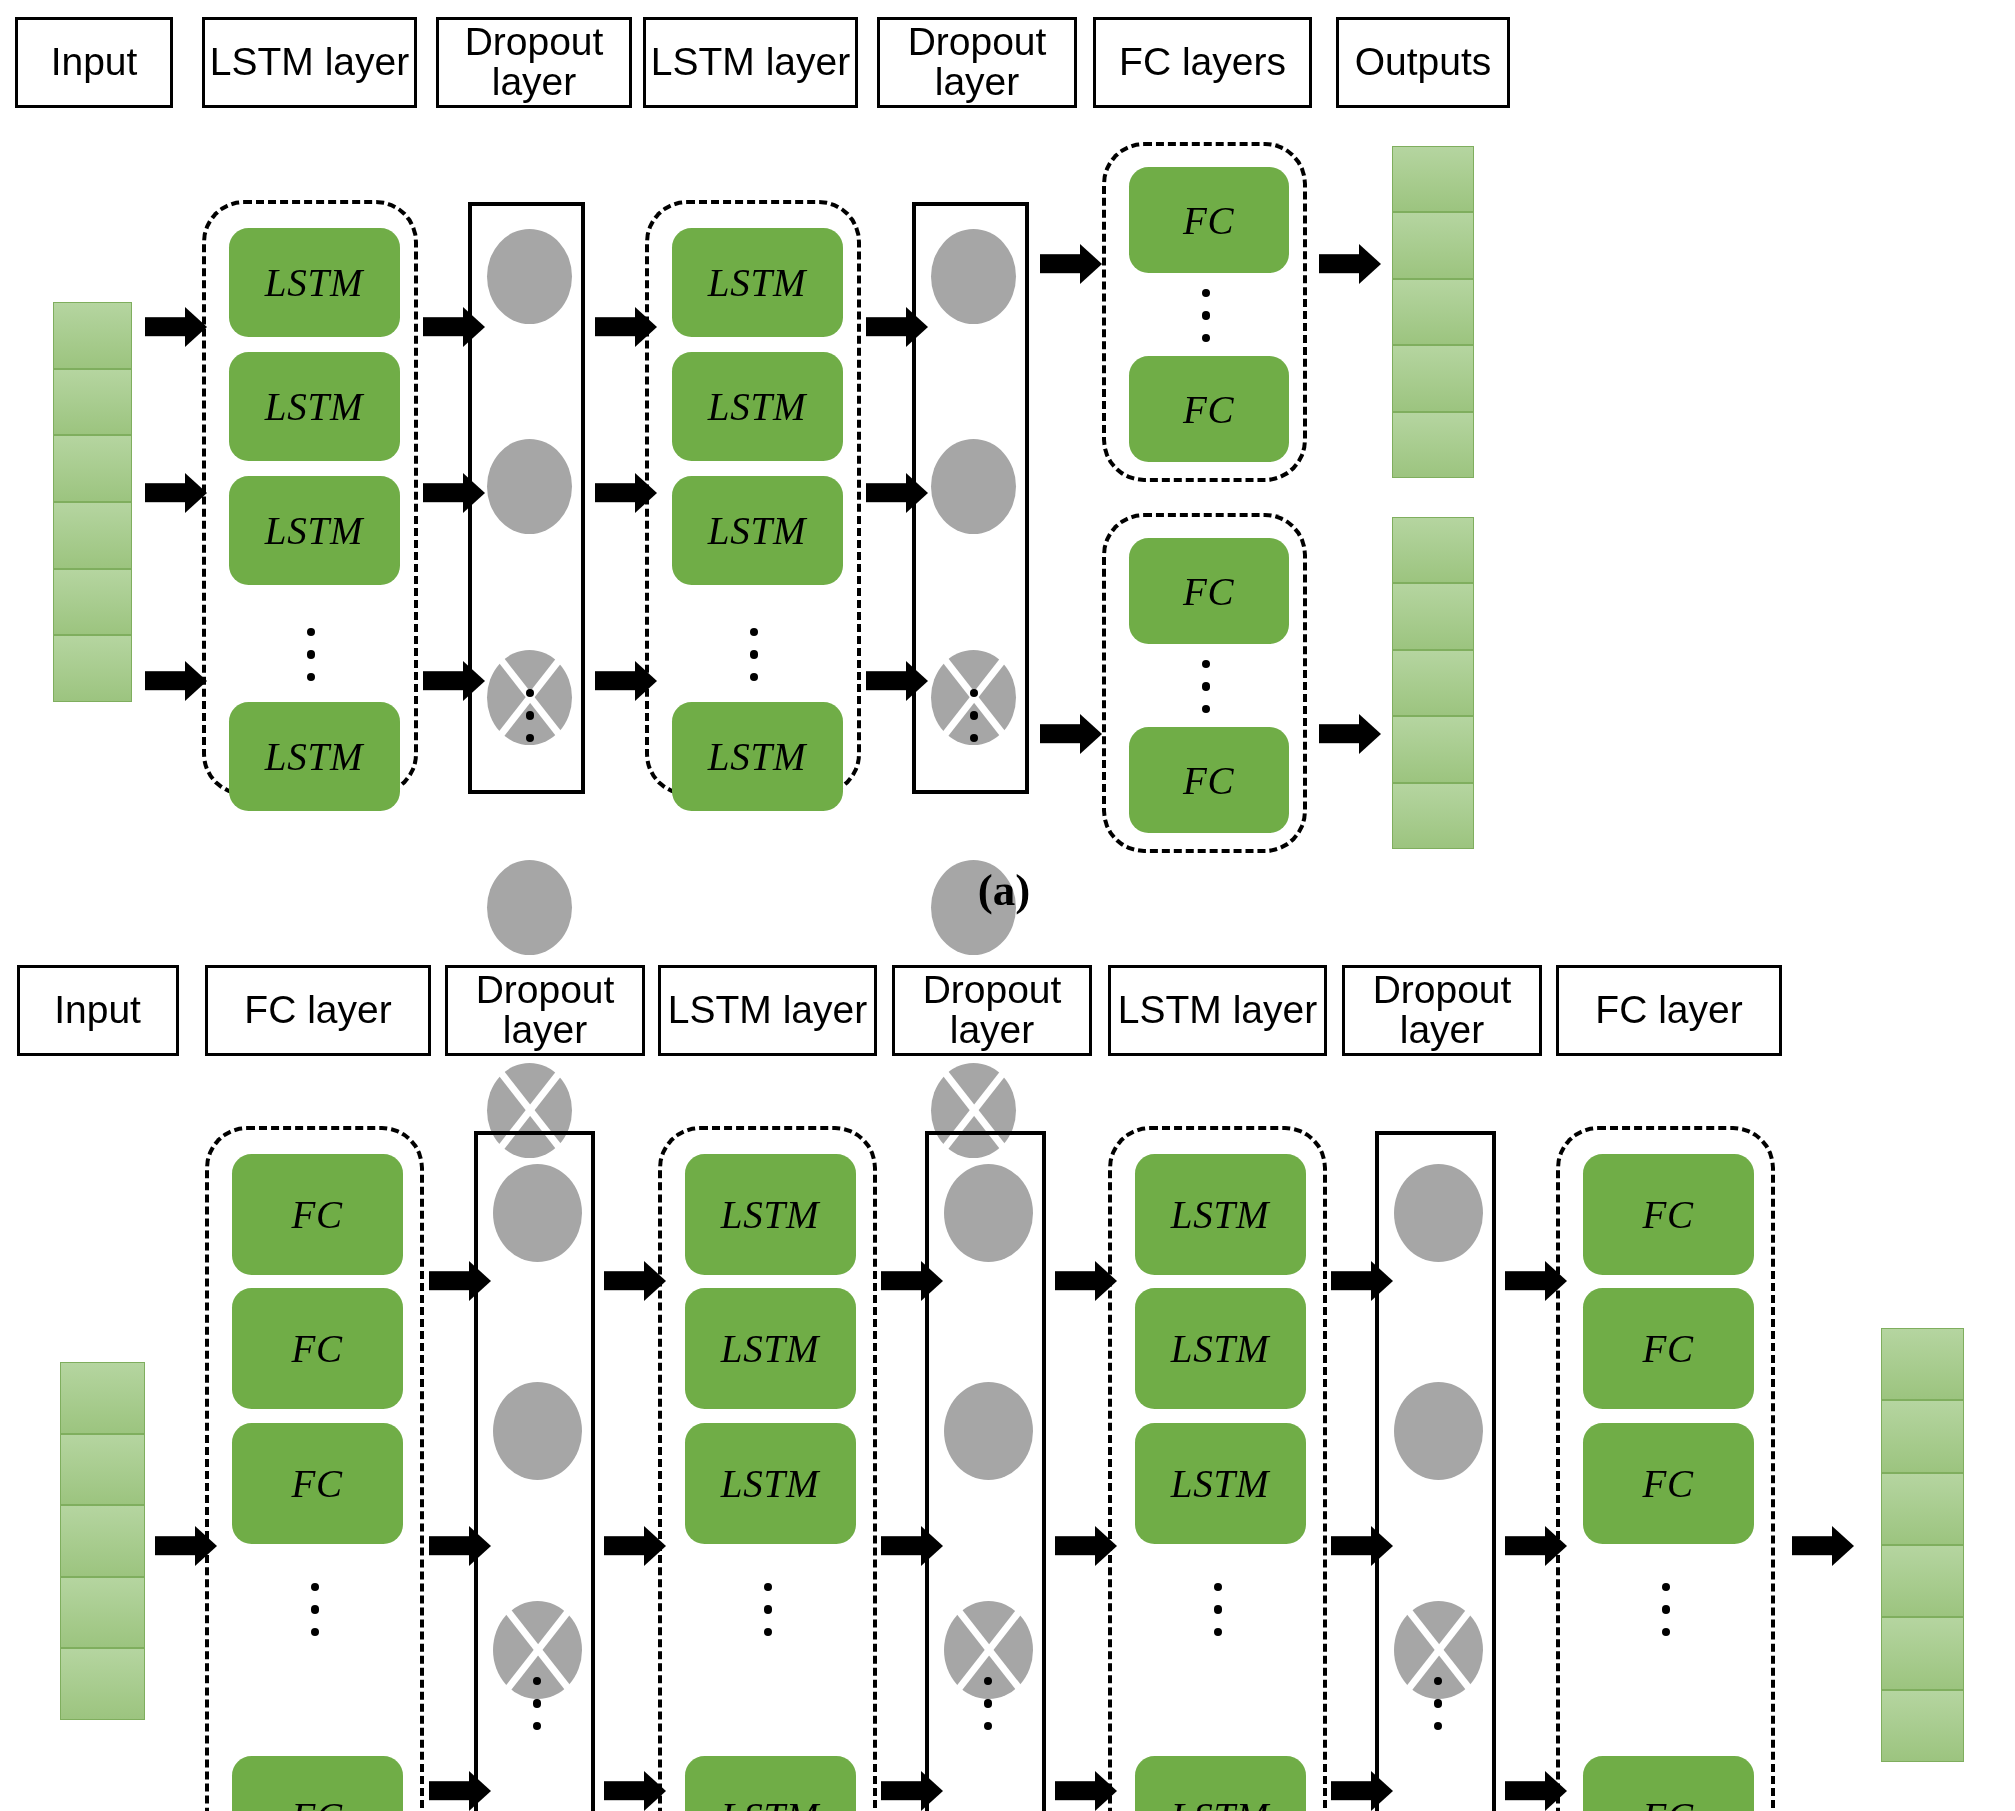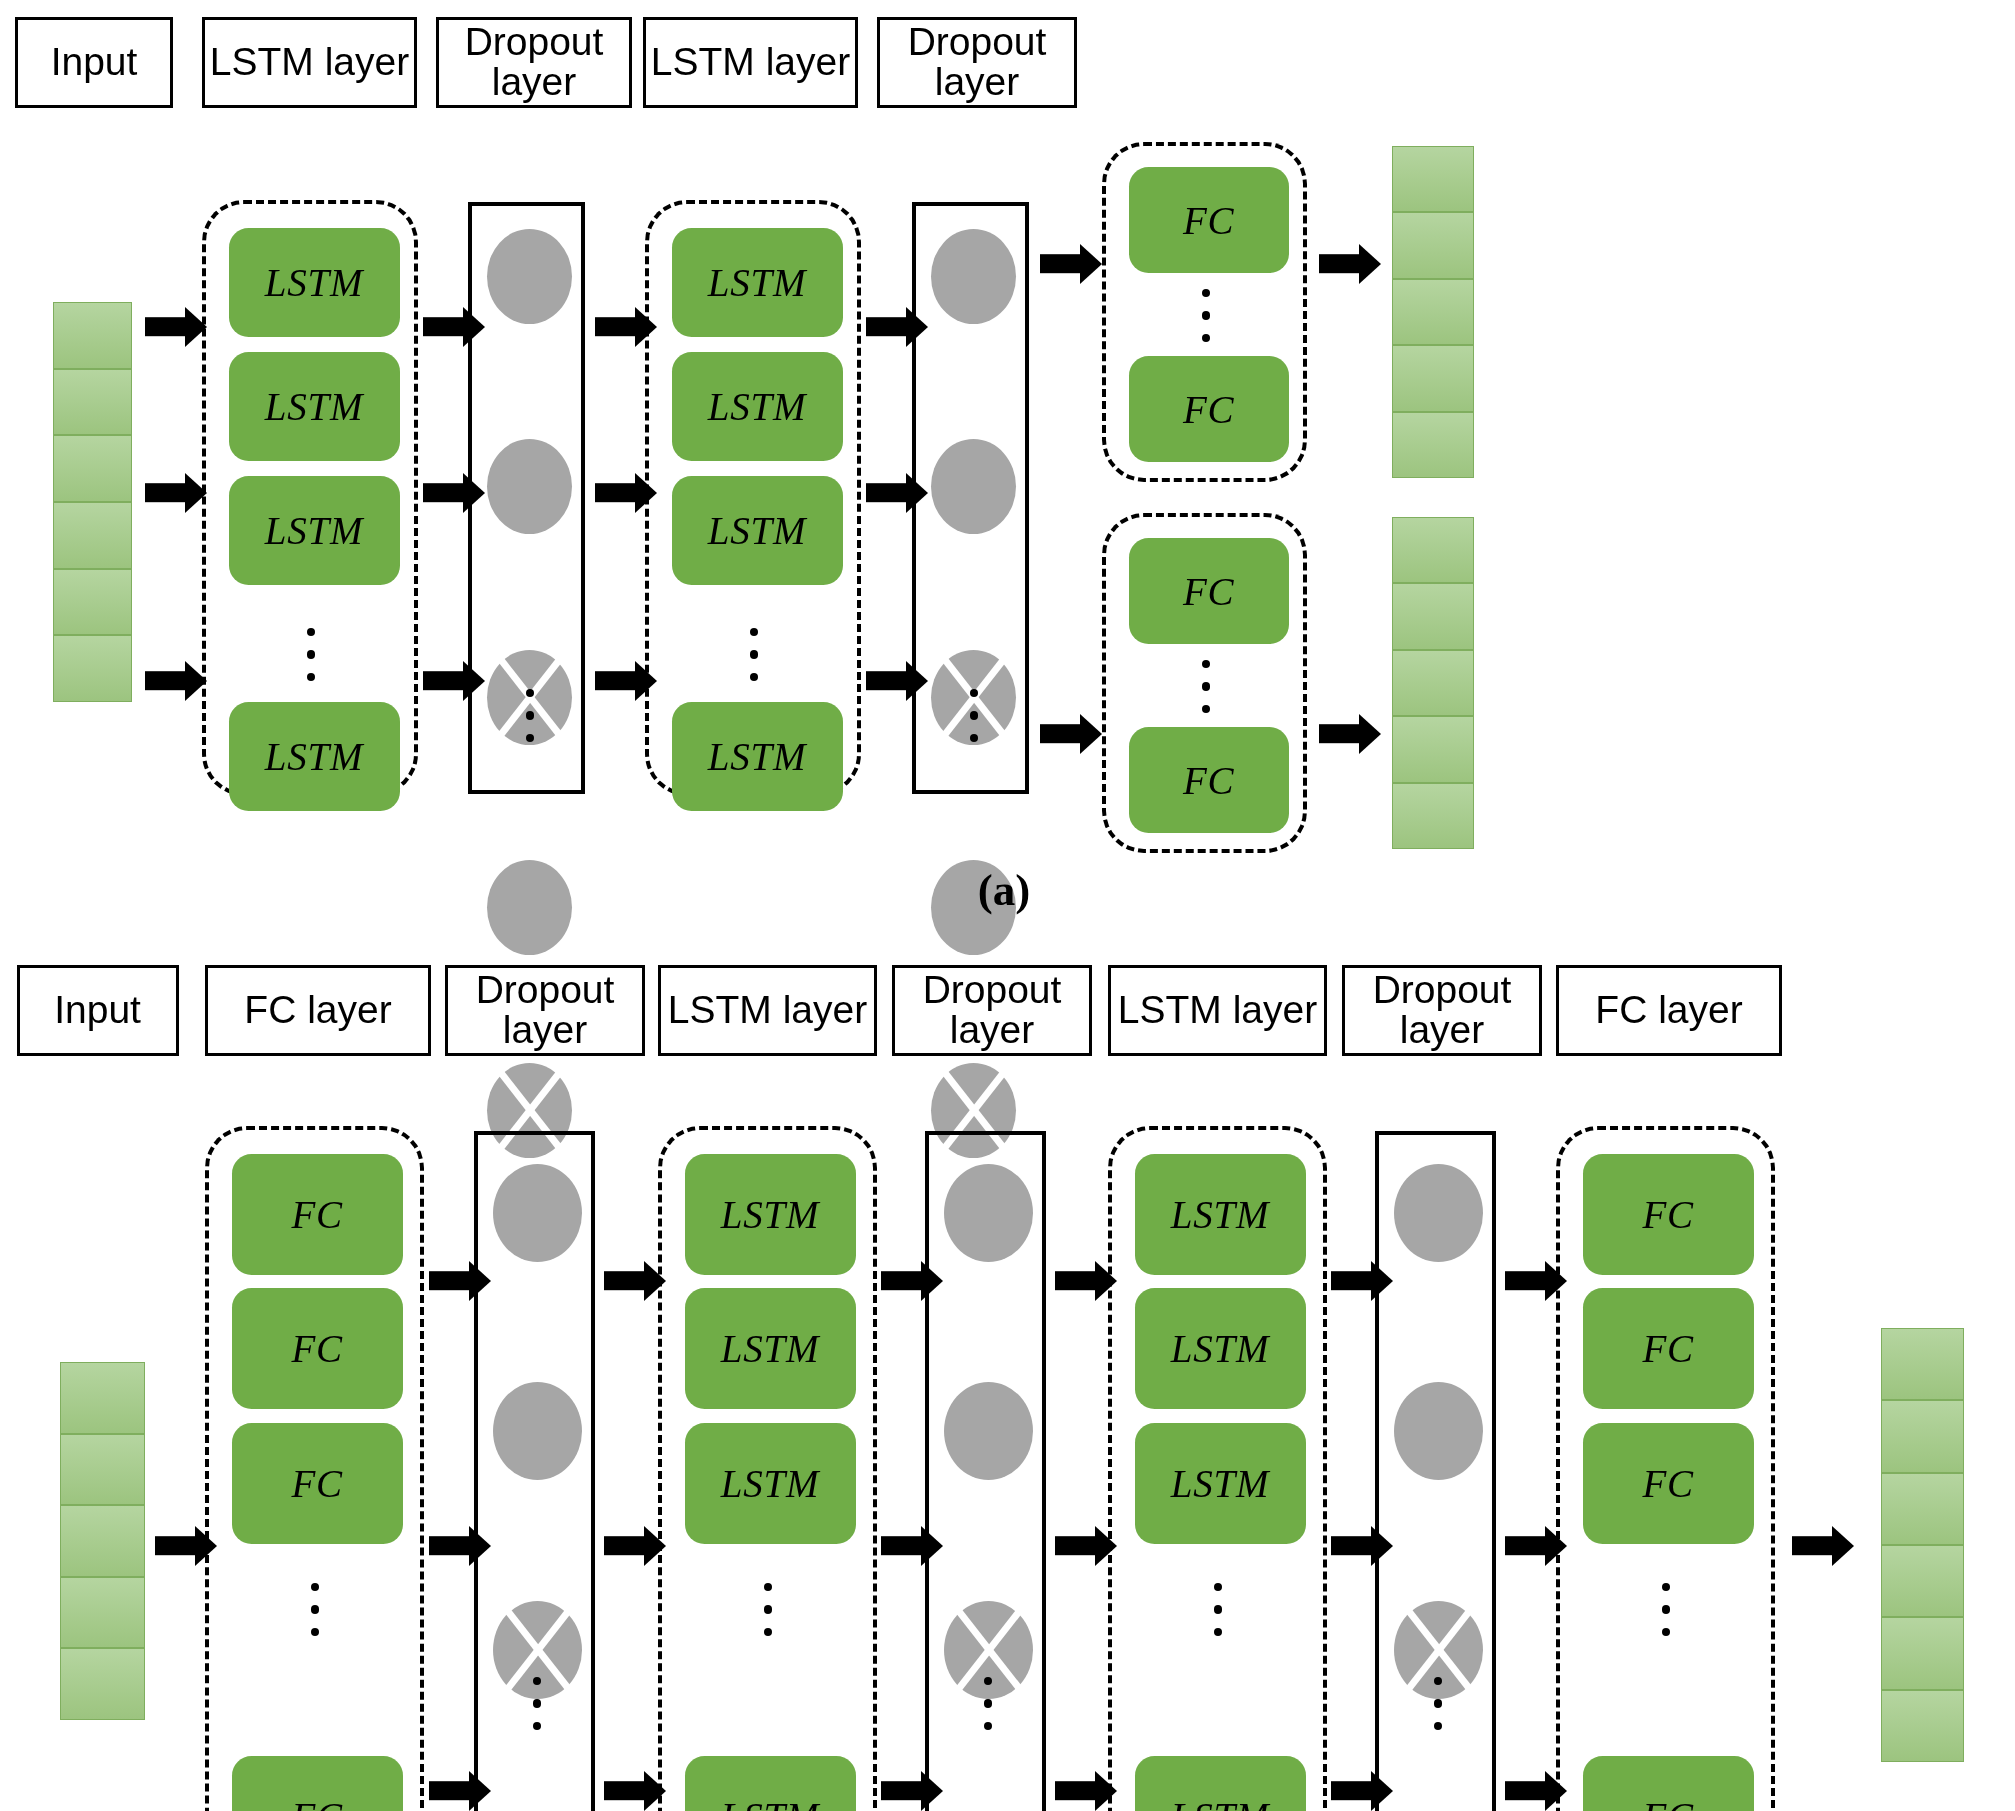--- a/index.html
+++ b/index.html
@@ -133,20 +133,22 @@
 </head>
 <body>
 
 <div class="abs" style="left:0;top:0;width:2015px;height:906px;">
 
   <div class="abs hdr-box" style="left:15px;top:16.6px;width:158px;height:91px;">Input</div>
   <div class="abs hdr-box" style="left:202px;top:16.6px;width:215px;height:91px;">LSTM layer</div>
   <div class="abs hdr-box" style="left:436px;top:16.6px;width:196px;height:91px;">Dropout layer</div>
   <div class="abs hdr-box" style="left:643px;top:16.6px;width:215px;height:91px;">LSTM layer</div>
   <div class="abs hdr-box" style="left:877px;top:16.6px;width:200px;height:91px;">Dropout layer</div>
+  <div class="abs hdr-box" style="left:1093px;top:16.6px;width:219px;height:91px;">FC layers</div>
+  <div class="abs hdr-box" style="left:1336px;top:16.6px;width:174px;height:91px;">Outputs</div>
 
   <div class="abs vec" style="left:53px;top:302px;width:79px;height:400px;">
     <div class="cell" style="flex:1"></div>
     <div class="cell" style="flex:1"></div>
     <div class="cell" style="flex:1"></div>
     <div class="cell" style="flex:1"></div>
     <div class="cell" style="flex:1"></div>
     <div class="cell" style="flex:1"></div>
   </div>
 

